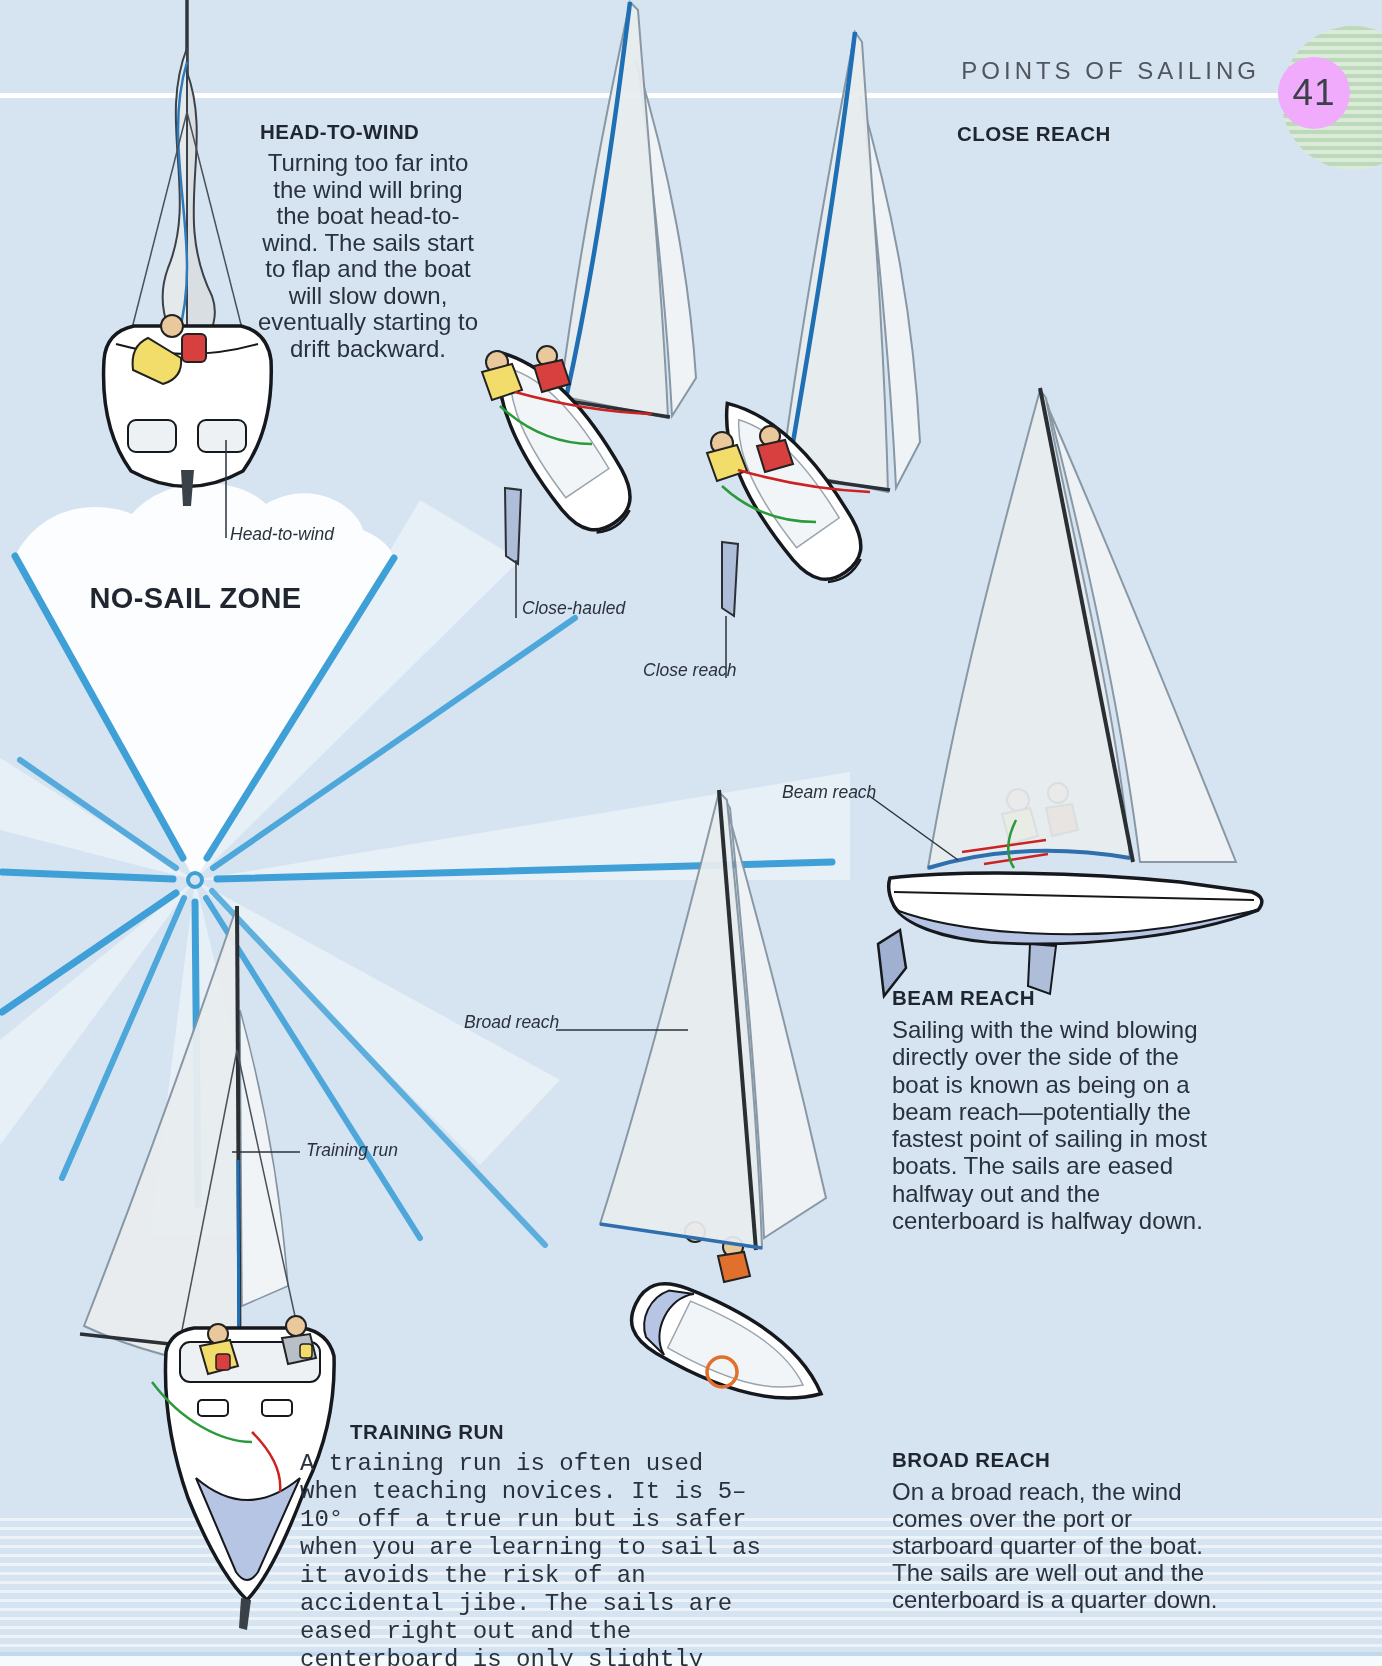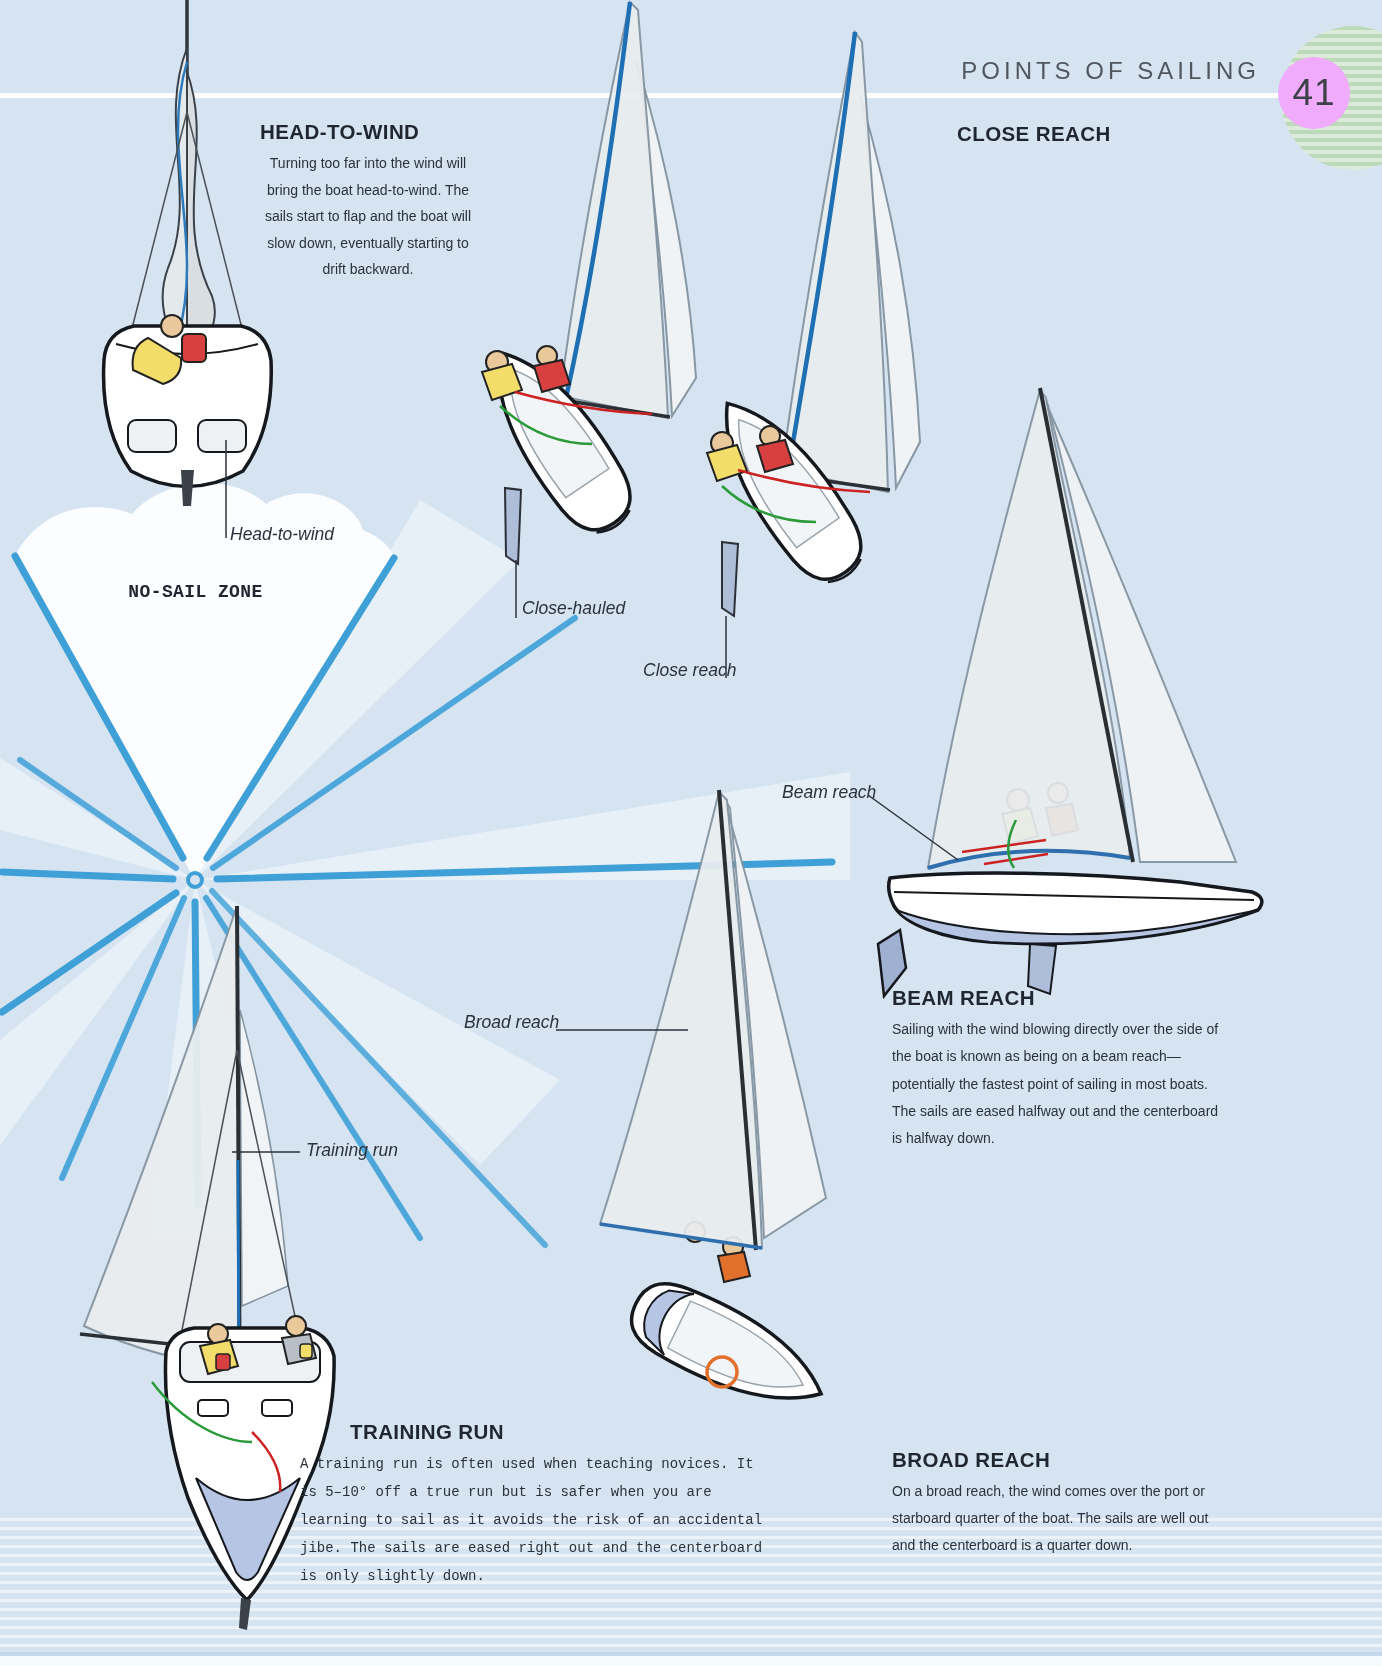--- a/index.html
+++ b/index.html
@@ -26,27 +26,27 @@
     position:absolute;left:1278px;top:57px;width:72px;height:72px;border-radius:50%;
     background:#f0abfc;z-index:3;
     display:flex;align-items:center;justify-content:center;
     font-size:37px;font-weight:300;color:#3c4146;letter-spacing:1px;
   }
   
   .block{position:absolute;z-index:3;}
   .block h3{
     margin:0 0 6px 0;font-size:20.5px;font-weight:700;color:#1f2630;letter-spacing:.4px;
   }
-  .block p{margin:0;font-size:14px;line-height:27px;color:#29313c;}
+  .block p{margin:0;font-size:24px;line-height:27px;color:#29313c;}
   .b-head{left:256px;top:120px;width:224px;}
   .b-head h3{margin-left:4px;}
   .b-head p{text-align:center;line-height:26.5px;}
   .b-closereach{left:957px;top:122px;width:258px;}
   .b-nosail{left:28px;top:582px;width:335px;text-align:center;}
-  .b-nosail h3{font-size:18px;font-family:Liberation Mono, monospace;}
+  .b-nosail h3{font-size:29px;}
   .b-nosail p{font-style:italic;font-size:19.5px;line-height:23.5px;color:#242b35;}
   .b-beam{left:892px;top:986px;width:335px;}
   .b-beam p{line-height:27.3px;}
   .b-training{left:300px;top:1420px;width:470px;}
   .b-training h3{margin-left:50px;}
   .b-training p{line-height:28px;font-family:Liberation Mono, monospace;}
   .b-broad{left:892px;top:1448px;width:330px;}
   .b-broad p{line-height:27px;}
   
   .callout{

